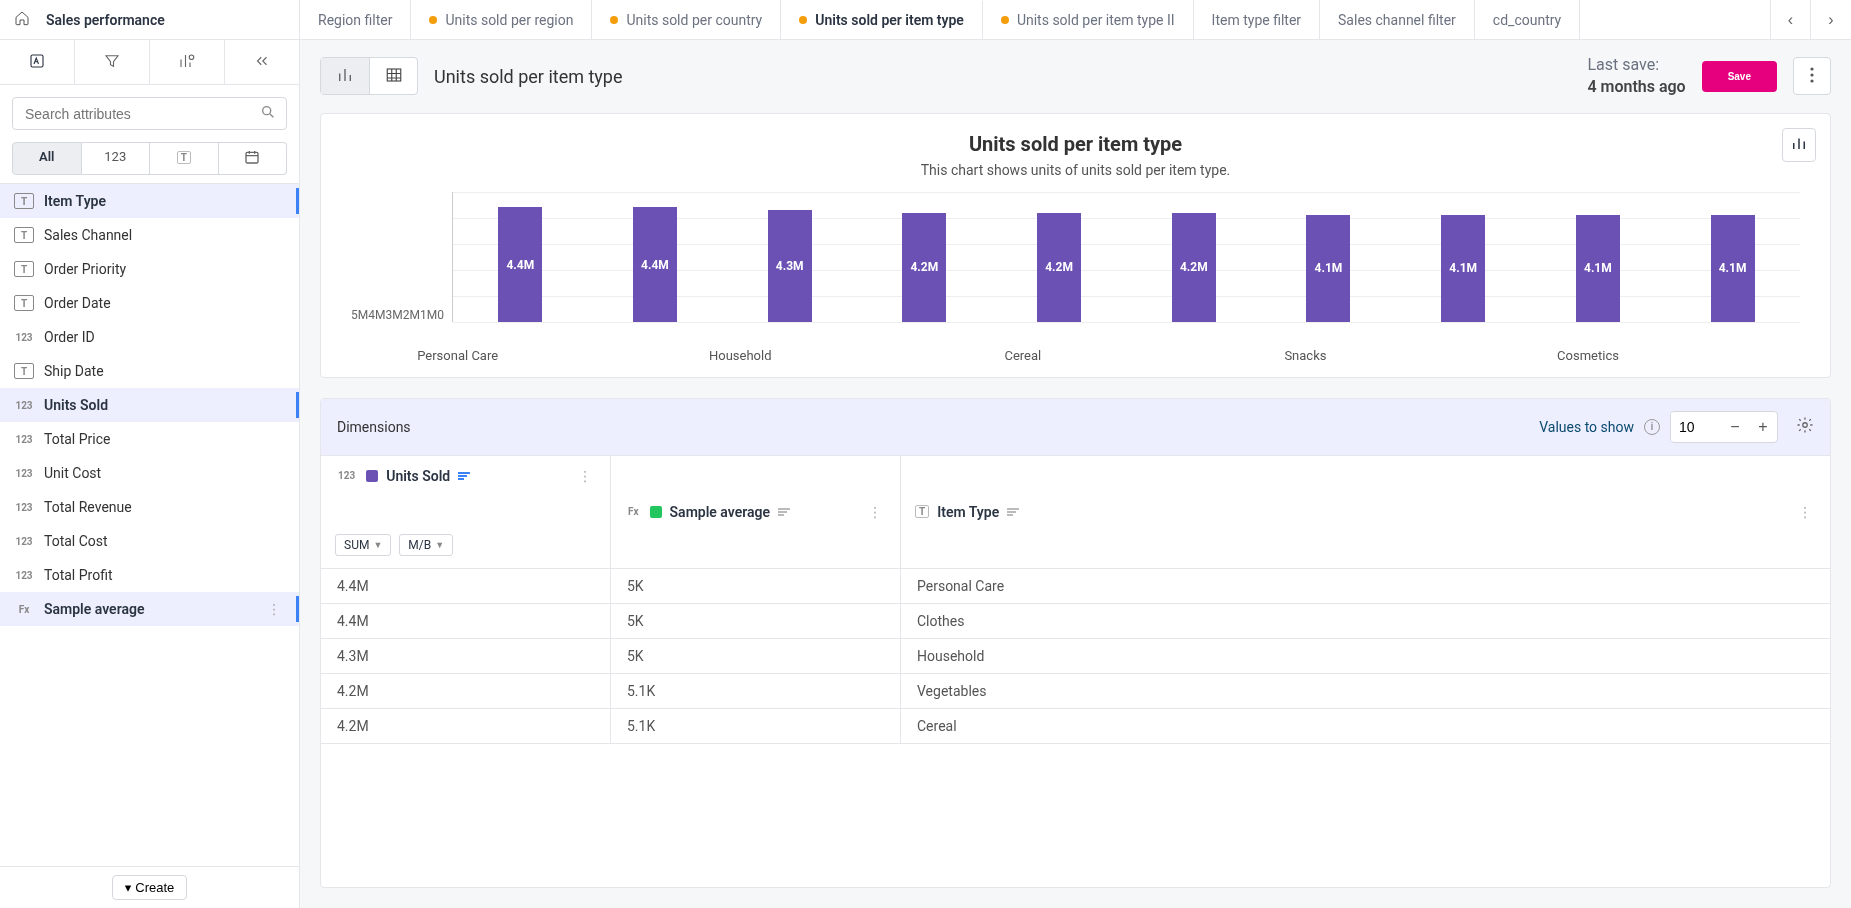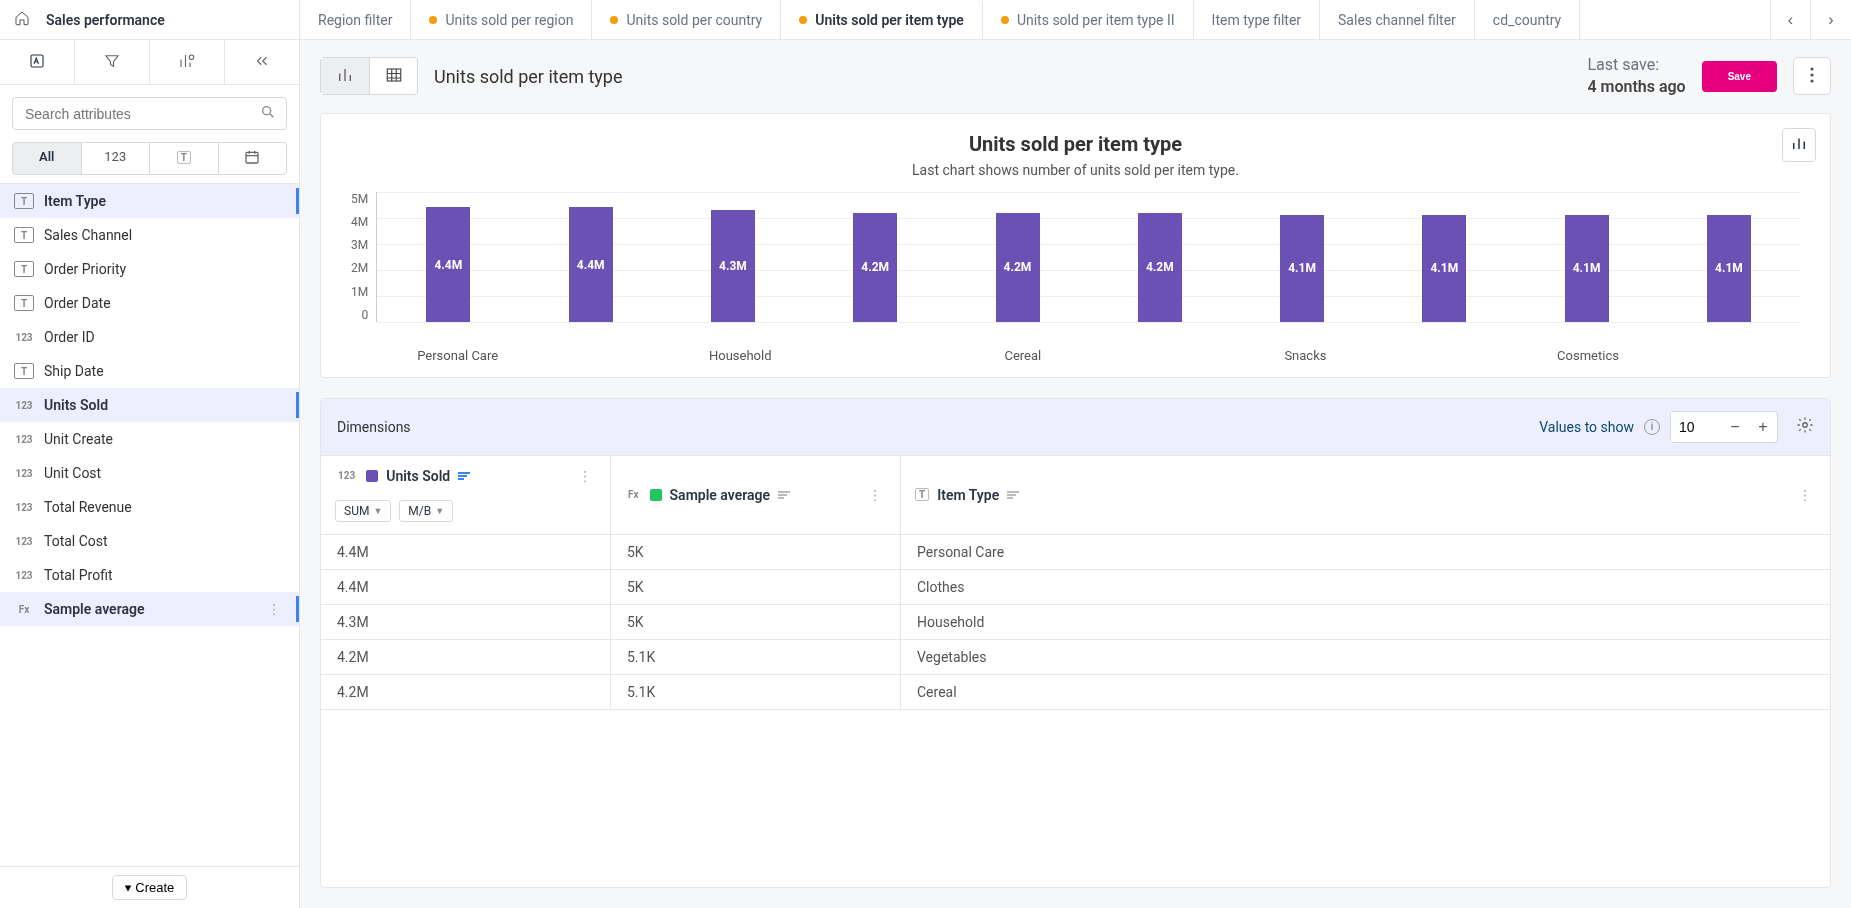--- a/index.html
+++ b/index.html
@@ -138,21 +138,21 @@
   .chart-title { font-size: 20px; font-weight: 700; color: #333; margin: 0 0 6px; }
   .chart-subtitle { font-size: 14px; color: #555; margin: 0; }
   .chart-type-icon {
     position: absolute; top: 14px; right: 14px;
     width: 34px; height: 34px; border: 1px solid var(--border-strong); border-radius: 4px;
     display: flex; align-items: center; justify-content: center;
   }
   .chart-type-icon svg { width: 18px; height: 18px; stroke: var(--accent-purple); fill: var(--accent-purple); }
 
   .chart-area { display: flex; align-items: stretch; height: 150px; }
-  .y-axis { display: flex; flex-direction: column; justify-content: space-between; align-items: flex-end; padding-right: 8px; font-size: 12px; color: #666; height: 130px; }
+  .y-axis { display: flex; flex-direction: row; justify-content: space-between; align-items: flex-end; padding-right: 8px; font-size: 12px; color: #666; height: 130px; }
   .plot { flex: 1; position: relative; height: 130px; border-left: 1px solid #ccc; }
   .grid-line { position: absolute; left: 0; right: 0; border-top: 1px solid #eee; }
   .bars { position: absolute; inset: 0; display: flex; align-items: flex-end; }
   .bar-slot { flex: 1; display: flex; justify-content: center; align-items: flex-end; height: 100%; }
   .bar { width: 44px; background: var(--accent-purple); position: relative; display: flex; align-items: center; justify-content: center; }
   .bar-label { color: white; font-size: 12px; font-weight: 700; }
   .x-axis { display: flex; margin-left: 36px; margin-top: 6px; }
   .x-tick { flex: 1; text-align: center; font-size: 13px; color: #555; }
 
   
@@ -170,21 +170,21 @@
   .stepper button { width: 28px; height: 30px; border: none; background: none; cursor: pointer; font-size: 16px; color: #555; }
   .gear { margin-left: 8px; }
 
   .md-cols-header { display: flex; border-bottom: 1px solid var(--border); background: white; }
   .md-cols-header .mcol { padding: 12px 14px; display: flex; align-items: center; gap: 8px; border-right: 1px solid var(--border); }
   .md-cols-header .mcol:last-child { border-right: none; }
   .mcol .dots { margin-left: auto; color: #aaa; cursor: pointer; padding: 0 4px; }
   .swatch { width: 12px; height: 12px; border-radius: 2px; }
   .swatch.purple { background: var(--accent-purple); }
   .swatch.green { background: var(--accent-green); }
-  .mini-pill { display: inline-flex; align-items: center; gap: 4px; border: 1px solid var(--border-strong); border-radius: 3px; padding: 3px 8px; font-size: 12px; background: white; cursor: pointer; }
+  .mini-pill { display: inline-flex; align-items: center; gap: 4px; border: 1px solid var(--border-strong); border-radius: 3px; padding: 3px 8px; font-size: 12px; background: white; cursor: pointer; margin-top: 34px; }
   .mini-pill .caret { font-size: 9px; color: #888; }
   .sort-icon { display: inline-flex; flex-direction: column; gap: 1px; }
   .sort-icon span { width: 12px; height: 2px; background: #3b82f6; }
   .sort-icon span:nth-child(2) { width: 9px; }
   .sort-icon span:nth-child(3) { width: 6px; }
   .sort-icon.grey span { background: #bbb; }
 
   .md-rows { flex: 1; overflow-y: auto; }
   .md-row { display: flex; border-bottom: 1px solid var(--border); }
   .md-row .cell { padding: 9px 16px; color: #555; border-right: 1px solid var(--border); font-size: 14px; }
@@ -316,21 +316,21 @@
         <div class="attr">
           <span class="type-badge tbox">T</span>
           <span class="label">Ship Date</span>
         </div>
         <div class="attr selected">
           <span class="type-badge">123</span>
           <span class="label">Units Sold</span>
         </div>
         <div class="attr">
           <span class="type-badge">123</span>
-          <span class="label">Unit Create</span>
+          <span class="label">Total Price</span>
         </div>
         <div class="attr">
           <span class="type-badge">123</span>
           <span class="label">Unit Cost</span>
         </div>
         <div class="attr">
           <span class="type-badge">123</span>
           <span class="label">Total Revenue</span>
         </div>
         <div class="attr">
@@ -387,21 +387,21 @@
     </div>
 
     <div class="chart-card">
       <div class="chart-type-icon">
         <span><svg viewBox="0 0 24 24" fill="none" stroke-width="2">
               <path d="M5 20V12M12 20V6M19 20v-10" stroke="currentColor"></path>
             </svg></span>
       </div>
       <div class="chart-header">
         <h2 class="chart-title">Units sold per item type</h2>
-        <p class="chart-subtitle">Last chart shows number of units sold per item type.</p>
+        <p class="chart-subtitle">This chart shows units of units sold per item type.</p>
       </div>
       <div class="chart-area">
         <div class="y-axis" id="y-axis">
             <span>5M</span>
             <span>4M</span>
             <span>3M</span>
             <span>2M</span>
             <span>1M</span>
             <span>0</span>
           </div>

